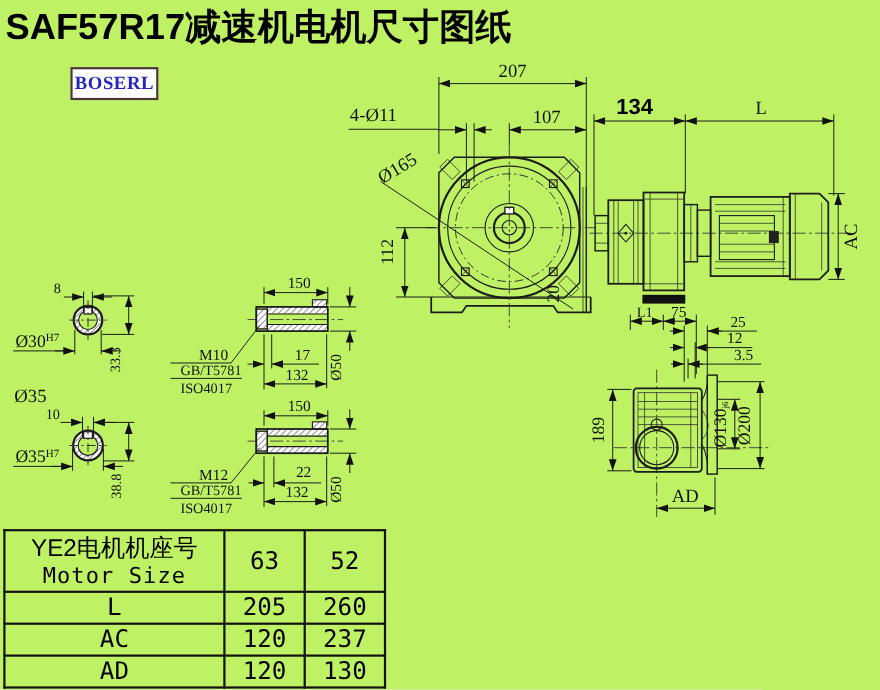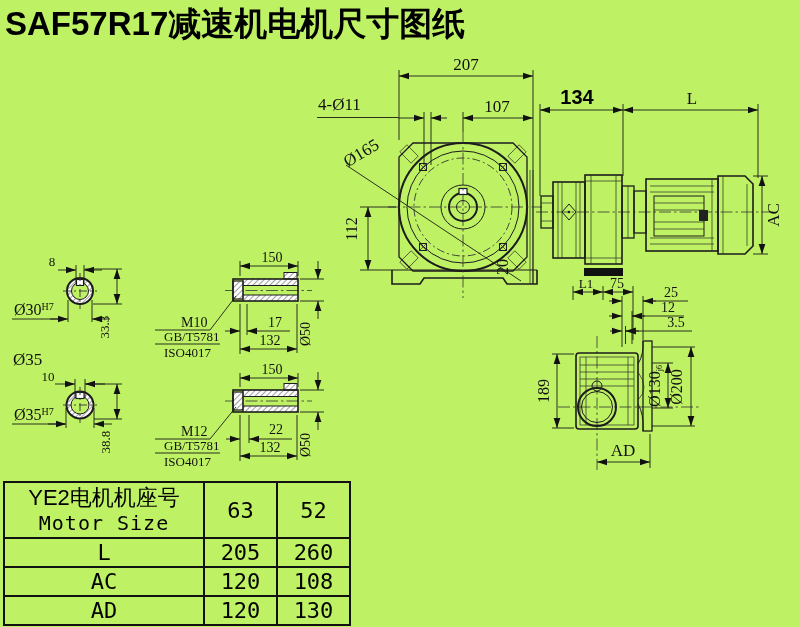--- a/index.html
+++ b/index.html
@@ -30,20 +30,21 @@
   table.mt tr.drow td{height:27px;}
   .cn{font-size:22px;line-height:26px;font-family:"Liberation Sans",sans-serif;}
   .en{font-size:20px;line-height:24px;letter-spacing:1px;}
 </style>
 </head>
 <body>
 
 <div class="frame">
 
   <div class="title">SAF57R17减速机电机尺寸图纸</div>
+  <div class="logo">BOSERL</div>
 
   <svg width="800" height="627" viewBox="0 0 800 627">
     <defs>
       <marker id="ar" viewBox="0 0 10 8" refX="9.5" refY="4" markerWidth="11" markerHeight="8.8" orient="auto-start-reverse" markerUnits="userSpaceOnUse">
         <path d="M0,0.8 L9.5,4 L0,7.2 Z" fill="#111"></path>
       </marker>
       <pattern id="h1" patternUnits="userSpaceOnUse" width="4" height="4" patternTransform="rotate(45)">
         <rect width="4" height="4" fill="#fcfcfc"></rect>
         <line x1="0" y1="0" x2="0" y2="4" stroke="#444" stroke-width="1"></line>
       </pattern>
@@ -376,21 +377,21 @@
         <td>52</td>
       </tr>
       <tr class="drow">
         <td>L</td>
         <td>205</td>
         <td>260</td>
       </tr>
       <tr class="drow">
         <td>AC</td>
         <td>120</td>
-        <td>108</td>
+        <td>237</td>
       </tr>
       <tr class="drow">
         <td>AD</td>
         <td>120</td>
         <td>130</td>
       </tr>
     </tbody>
   </table>
 
 </div>

